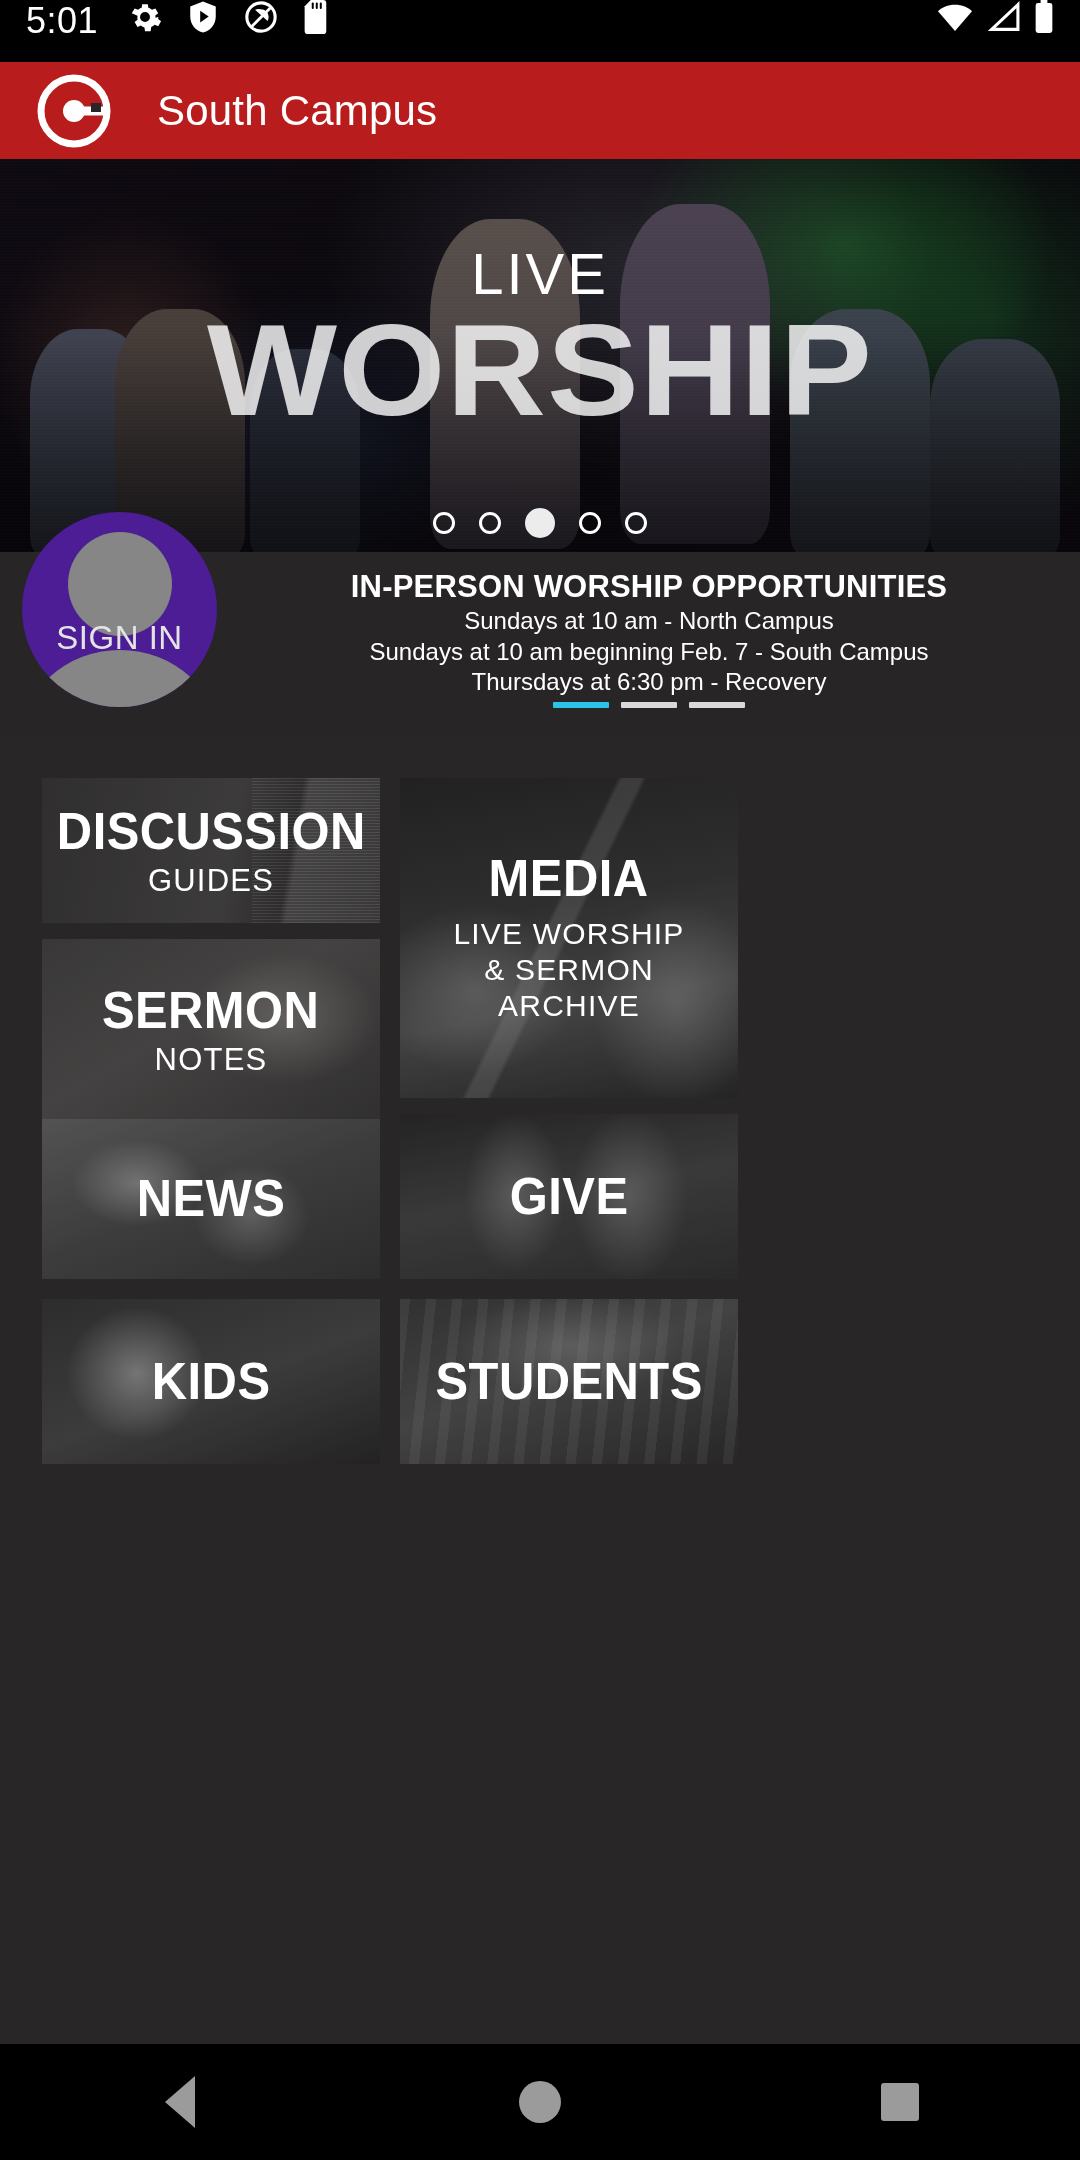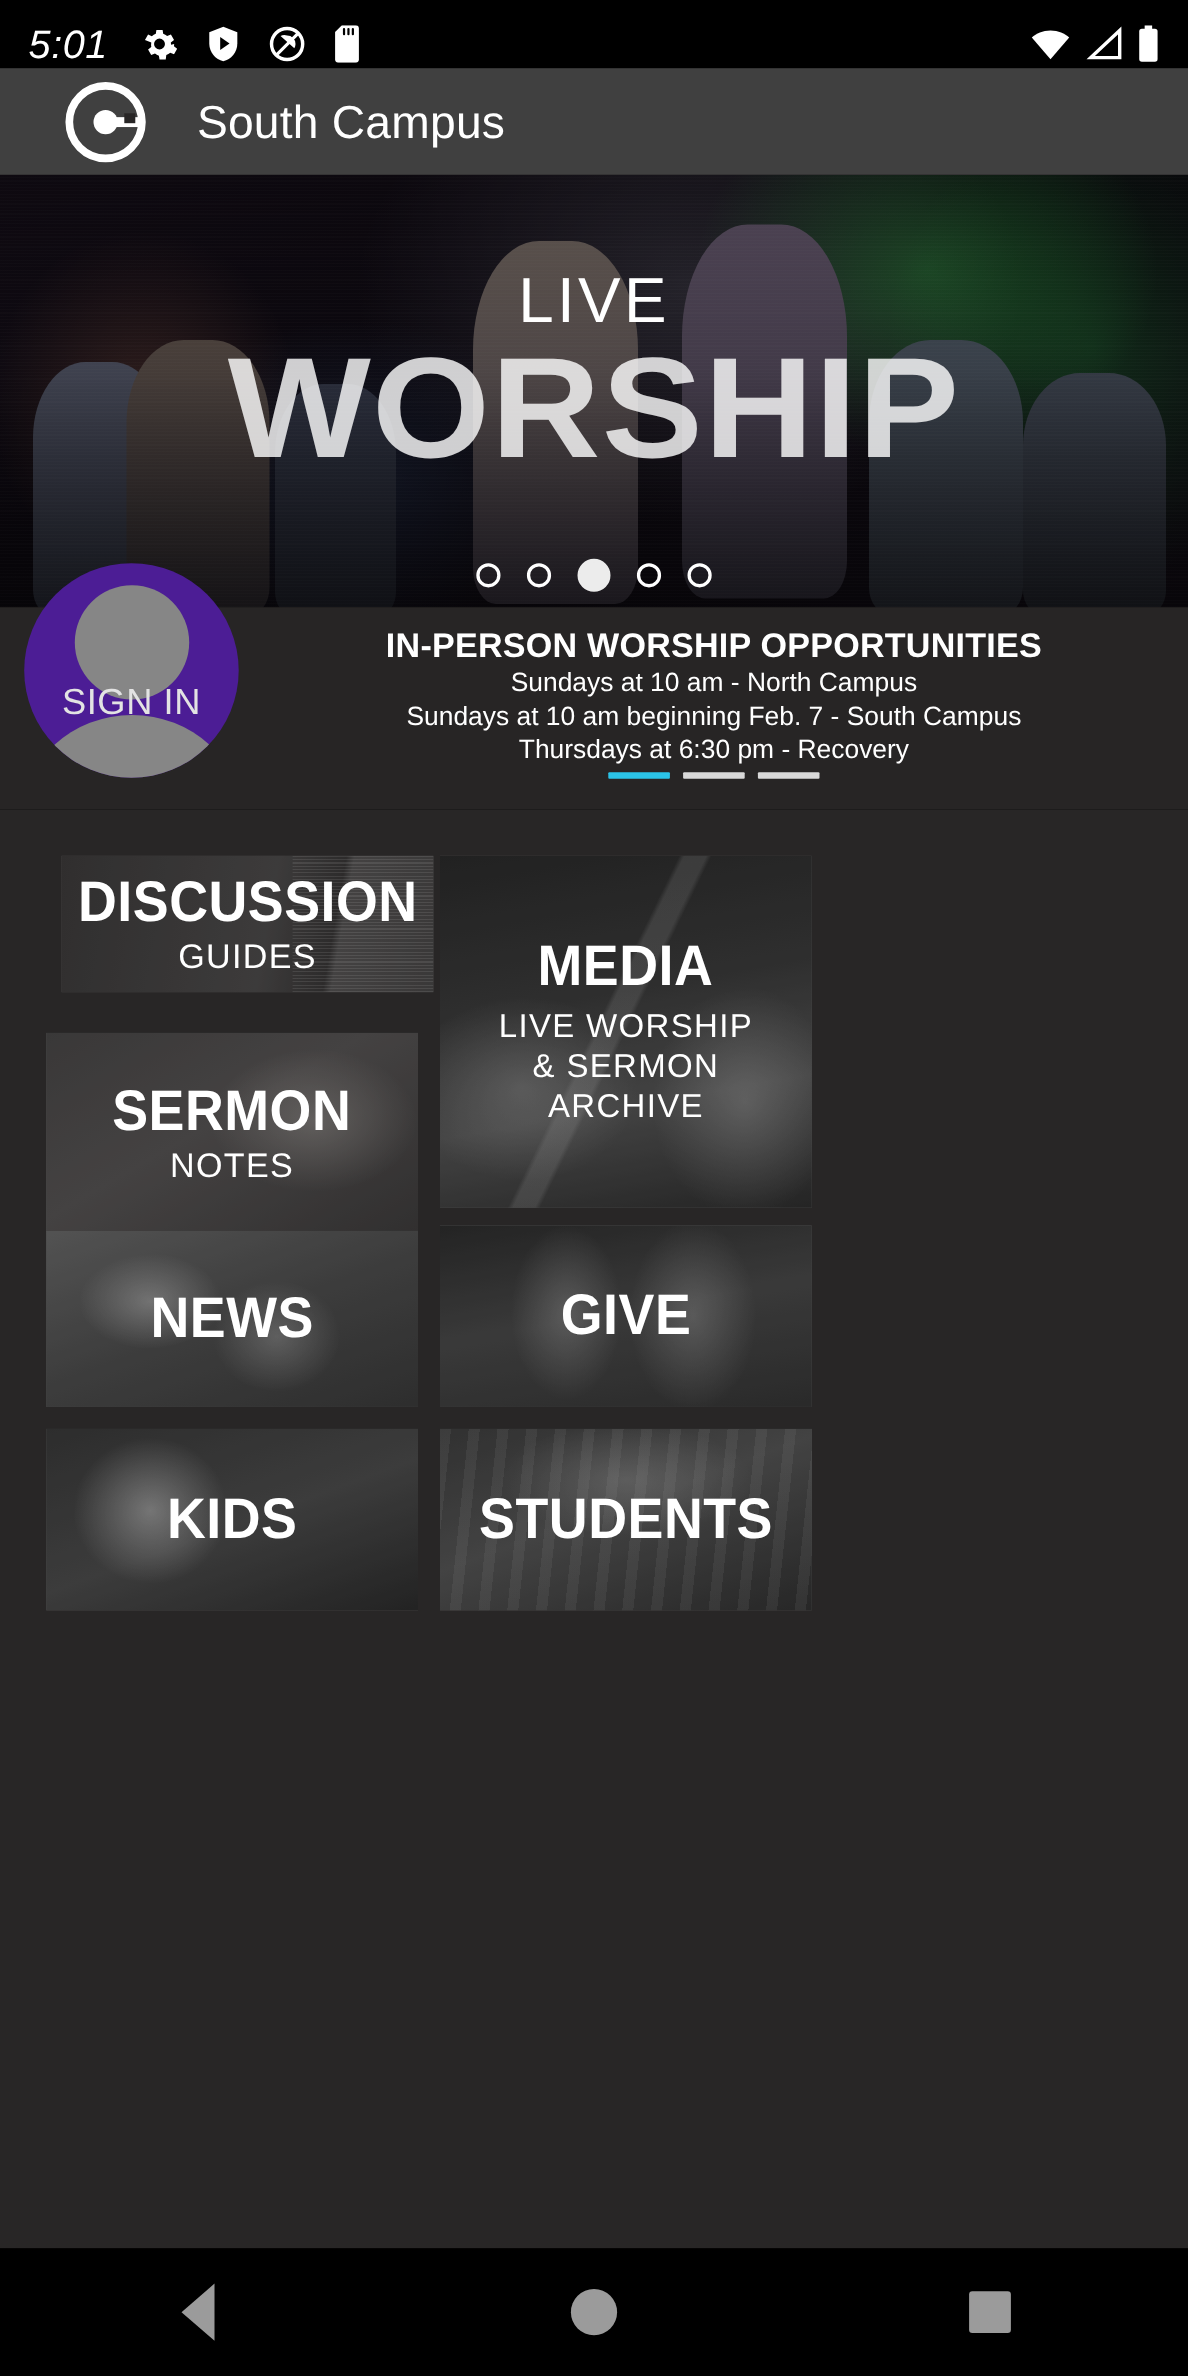--- a/index.html
+++ b/index.html
@@ -1,29 +1,29 @@
 <!DOCTYPE html>
 <html><head>
 <meta charset="utf-8">
 <style>
   * { margin:0; padding:0; box-sizing:border-box; }
   html,body { width:1080px; height:2160px; background:#000; overflow:hidden;
     font-family:"Liberation Sans", sans-serif; }
 
   
   .statusbar{position:absolute;top:0;left:0;width:1080px;height:62px;background:#000;
-    display:flex;align-items:flex-end;padding:0 26px;color:#fff;font-style:italic;}
+    display:flex;align-items:flex-start;padding:0 26px;color:#fff;}
   .sb-time{font-size:36px;letter-spacing:.5px;font-weight:400;}
   .sb-left-icons{display:flex;align-items:center;gap:26px;margin-left:30px;}
   .sb-right{margin-left:auto;display:flex;align-items:center;gap:12px;}
   .ic{display:block;}
 
   
-  .appbar{position:absolute;top:62px;left:0;width:1080px;height:97px;background:#404040;
-    display:flex;align-items:center;padding-left:58px;}
+  .appbar{position:absolute;top:62px;left:0;width:1080px;height:97px;background:#b91c1c;
+    display:flex;align-items:center;padding-left:36px;}
   .logo{width:76px;height:76px;position:relative;flex:0 0 auto;}
   .logo svg{display:block;}
   .appbar-title{color:#fff;font-size:42px;font-weight:400;margin-left:45px;letter-spacing:.2px;}
 
   
   .hero{position:absolute;top:159px;left:0;width:1080px;height:393px;overflow:hidden;
     background:#0b0610;}
   .hero-photo{position:absolute;inset:0;}
   
   .hp-base{position:absolute;inset:0;
@@ -203,21 +203,21 @@
   </div>
   <div class="ann-bars">
     <span class="bar active"></span>
     <span class="bar"></span>
     <span class="bar"></span>
   </div>
 </div>
 
 <div class="grid">
 
-  <a class="tile" style="left:56px;top:42px;width:338px;height:124px;">
+  <a class="tile" style="left:42px;top:42px;width:338px;height:145px;">
     <span class="tile-bg" style="background:linear-gradient(100deg,#3e3c3c 0%,#4e4c4c 55%,#3a3838 72%,#575555 74%,#4a4848 100%);"></span>
     <span class="tile-bg" style="left:62%;background:repeating-linear-gradient(0deg,rgba(255,255,255,.13) 0 1px,transparent 1px 3px);"></span>
     <span class="tile-shade"></span>
     <span class="tile-txt">
       <span class="t-main">DISCUSSION</span>
       <span class="t-sub">GUIDES</span>
     </span>
   </a>
 
   <a class="tile" style="left:400px;top:42px;width:338px;height:320px;">

